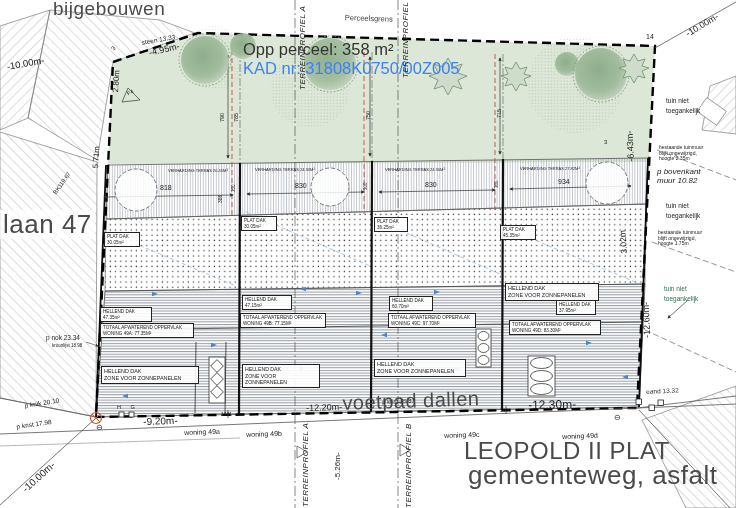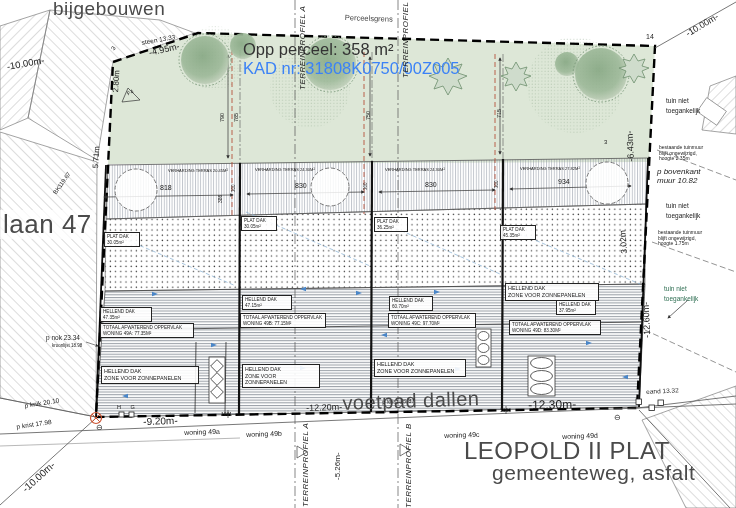--- a/index.html
+++ b/index.html
@@ -204,21 +204,21 @@
     <polygon points="128,88 140,100 122,102" fill="none" stroke="#333" stroke-width="0.7"></polygon>
     <line x1="86" y1="342" x2="98" y2="346" stroke="#333" stroke-width="0.6" marker-end="url(#ar)"></line>
     <line x1="688" y1="300" x2="668" y2="318" stroke="#333" stroke-width="0.7" marker-end="url(#ar)"></line>
   </g>
 </svg>
 
 <div class="lbl big" style="left:53px;top:-2px;font-size:19px;">bijgebouwen</div>
 <div class="lbl big halo" style="left:0px;top:178px;font-size:26px;">laan 47</div>
 <div class="lbl big" style="left:342px;top:392px;font-size:20px;transform:rotate(-2deg);">voetpad dallen</div>
 <div class="lbl big" style="left:464px;top:438px;font-size:24px;">LEOPOLD II PLAT</div>
-<div class="lbl big" style="left:492px;top:461px;font-size:21px;">gemeenteweg, asfalt</div>
+<div class="lbl big" style="left:468px;top:461px;font-size:26px;">gemeenteweg, asfalt</div>
 <div class="lbl" style="left:243px;top:40px;font-size:16.5px;color:#333;">Opp perceel: 358 m²</div>
 <div class="lbl" style="left:243px;top:59px;font-size:16.5px;color:#3b82f6;">KAD nr: 31808K0750/00Z005</div>
 <div class="lbl" style="left:345px;top:14px;font-size:7.5px;transform:rotate(2deg);color:#444;">Perceelsgrens</div>
 
 <div class="lbl" style="left:6px;top:62px;font-size:9.5px;transform:rotate(-10deg);">-10.00m-</div>
 <div class="lbl" style="left:684px;top:30px;font-size:9px;transform:rotate(-31deg);">-10.00m-</div>
 <div class="lbl" style="left:20px;top:486px;font-size:10px;transform:rotate(-42deg);">-10.00m-</div>
 <div class="lbl" style="left:148px;top:48px;font-size:9px;transform:rotate(-13deg);">-4.95m-</div>
 <div class="lbl" style="left:112px;top:92px;font-size:8px;transform:rotate(-86deg);">2.80m</div>
 <div class="lbl" style="left:92px;top:168px;font-size:8px;transform:rotate(-86deg);">5.71m</div>

